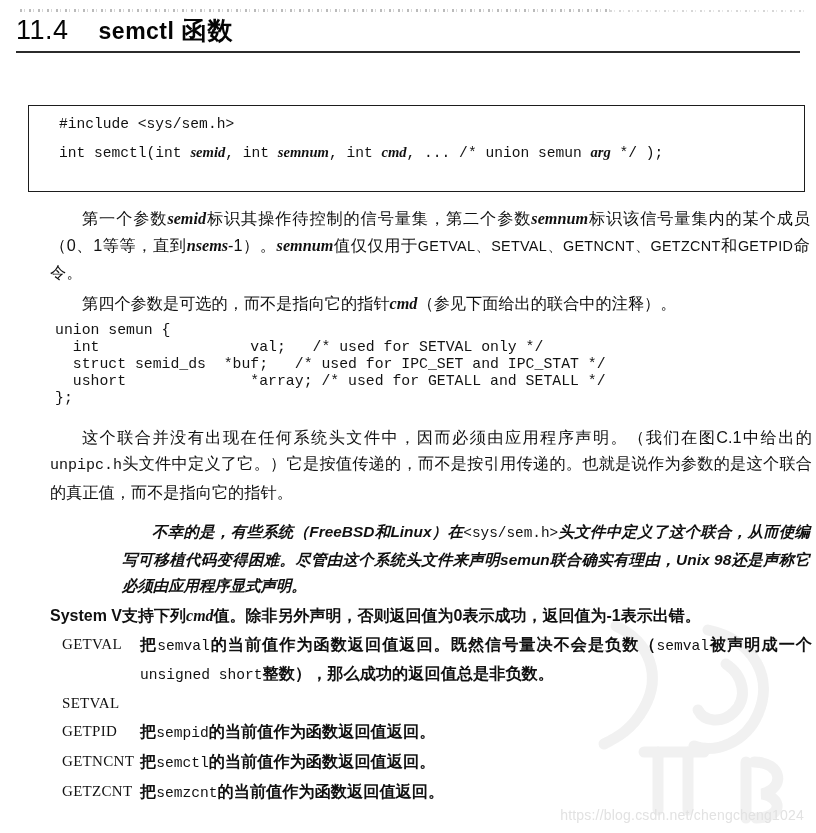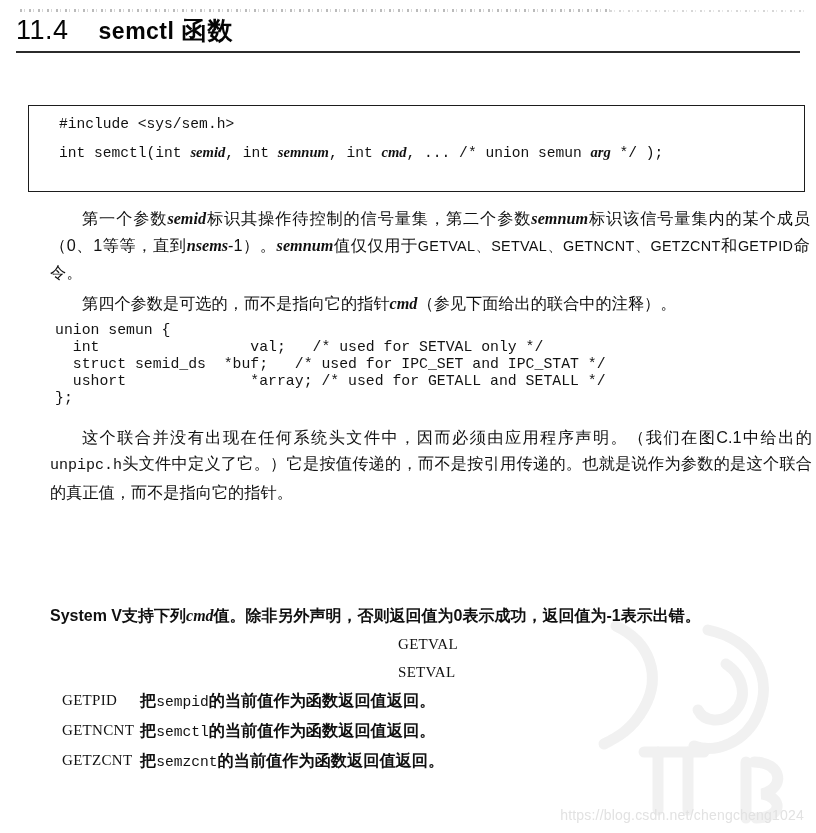--- a/index.html
+++ b/index.html
@@ -213,21 +213,20 @@
   .deflist {
     position: absolute;
     left: 50px;
     top: 631px;
     width: 762px;
   }
   .defrow {
     display: flex;
     align-items: flex-start;
     margin-bottom: 1px;
-    justify-content: center;
   }
   .defterm {
     width: 90px;
     flex: 0 0 90px;
     font-family: "Liberation Serif", serif;
     font-size: 15px;
     letter-spacing: .3px;
     line-height: 27px;
     color: #111;
     padding-left: 12px;
@@ -296,27 +295,29 @@
   <div class="para p2 cjk"><span>第四个参数是可选的，而不是指向它的指针</span><span class="it">cmd</span><span>（参见下面给出的联合中的注释）。</span></div>
 
   <div class="union-block">union semun {
   int                 val;   /* used for SETVAL only */
   struct semid_ds  *buf;   /* used for IPC_SET and IPC_STAT */
   ushort              *array; /* used for GETALL and SETALL */
 };</div>
 
   <div class="para p3 cjk"><span>这个联合并没有出现在任何系统头文件中，因而必须由应用程序声明。（我们在图C.1中给出的</span><span class="mono">unpipc.h</span><span>头文件中定义了它。）它是按值传递的，而不是按引用传递的。也就是说作为参数的是这个联合的真正值，而不是指向它的指针。</span></div>
 
+  <div class="note"><span>不幸的是，有些系统（FreeBSD和Linux）在</span><span class="mono-in">&lt;sys/sem.h&gt;</span><span>头文件中定义了这个联合，从而使编写可移植代码变得困难。尽管由这个系统头文件来声明semun联合确实有理由，Unix 98还是声称它必须由应用程序显式声明。</span></div>
 
   <div class="para p4"><span>System V支持下列</span><span class="it">cmd</span><span>值。除非另外声明，否则返回值为0表示成功，返回值为-1表示出错。</span></div>
 
   <div class="deflist">
 
     <div class="defrow">
       <div class="defterm">GETVAL</div>
+      <div class="defdesc"><span>把</span><span class="mono">semval</span><span>的当前值作为函数返回值返回。既然信号量决不会是负数（</span><span class="mono">semval</span><span>被声明成一个</span><span class="mono">unsigned short</span><span>整数），那么成功的返回值总是非负数。</span></div>
     </div>
 
     <div class="defrow">
       <div class="defterm">SETVAL</div>
     </div>
 
     <div class="defrow">
       <div class="defterm">GETPID</div>
       <div class="defdesc"><span>把</span><span class="mono">sempid</span><span>的当前值作为函数返回值返回。</span></div>
     </div>

